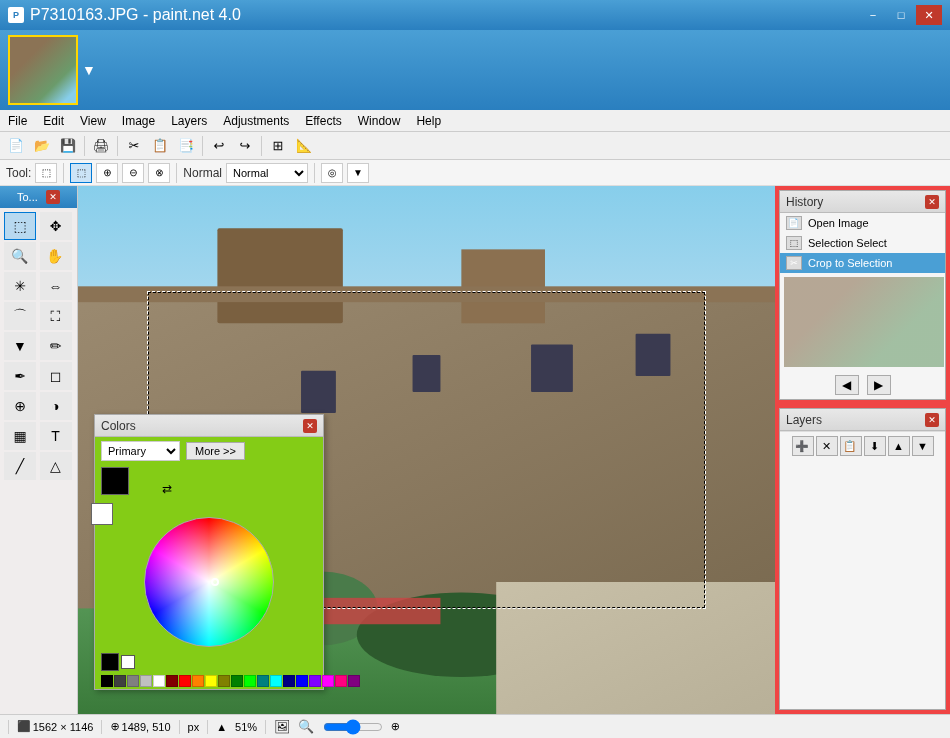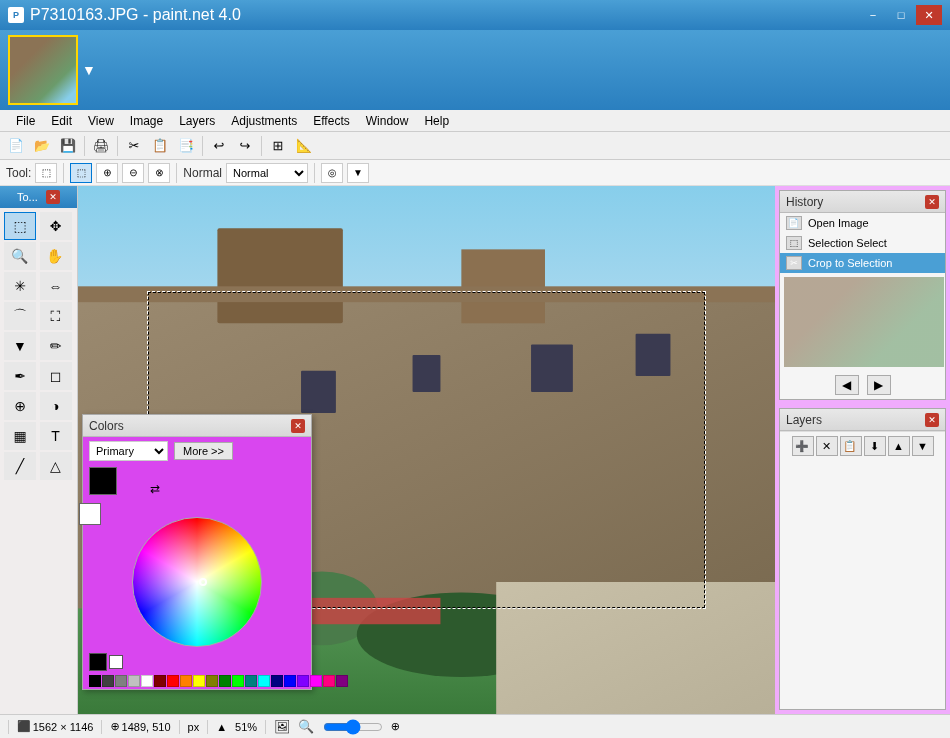--- a/index.html
+++ b/index.html
@@ -56,21 +56,21 @@
     }
     #thumb-arrow { color: white; font-size: 14px; cursor: pointer; }
 
     
     #menu-bar {
       height: 22px;
       background: #f0f0f0;
       border-bottom: 1px solid #ccc;
       display: flex;
       align-items: center;
-      padding: 0 8px;
+      padding: 0 0;
     }
     .menu-item {
       padding: 2px 8px;
       cursor: pointer;
       font-size: 12px;
       color: #000;
     }
 
     
     #toolbar {
@@ -178,21 +178,21 @@
       position: absolute;
       border: 1px dashed #000;
       outline: 1px dashed #fff;
       pointer-events: none;
       display: none;
     }
 
     
     #right-panels {
       width: 175px;
-      background: #f0abfc;
+      background: #ef4444;
       flex-shrink: 0;
       display: flex;
       flex-direction: column;
     }
 
     
     #history-panel {
       background: #f5f5f5;
       border: 1px solid #aaa;
       margin: 4px;
@@ -309,24 +309,24 @@
       border: 1px solid #aaa;
       background: #e8e8e8;
       cursor: pointer;
       display: flex; align-items: center; justify-content: center;
       font-size: 11px;
     }
 
     
     #colors-panel {
       position: absolute;
-      left: 82px;
+      left: 94px;
       bottom: 24px;
       width: 230px;
-      background: #d946ef;
+      background: #84cc16;
       border: 1px solid #aaa;
       box-shadow: 2px 2px 6px rgba(0,0,0,0.3);
       z-index: 100;
     }
     #colors-header {
       background: linear-gradient(to bottom, #e8e8e8, #d8d8d8);
       border-bottom: 1px solid #bbb;
       display: flex;
       align-items: center;
       justify-content: space-between;

